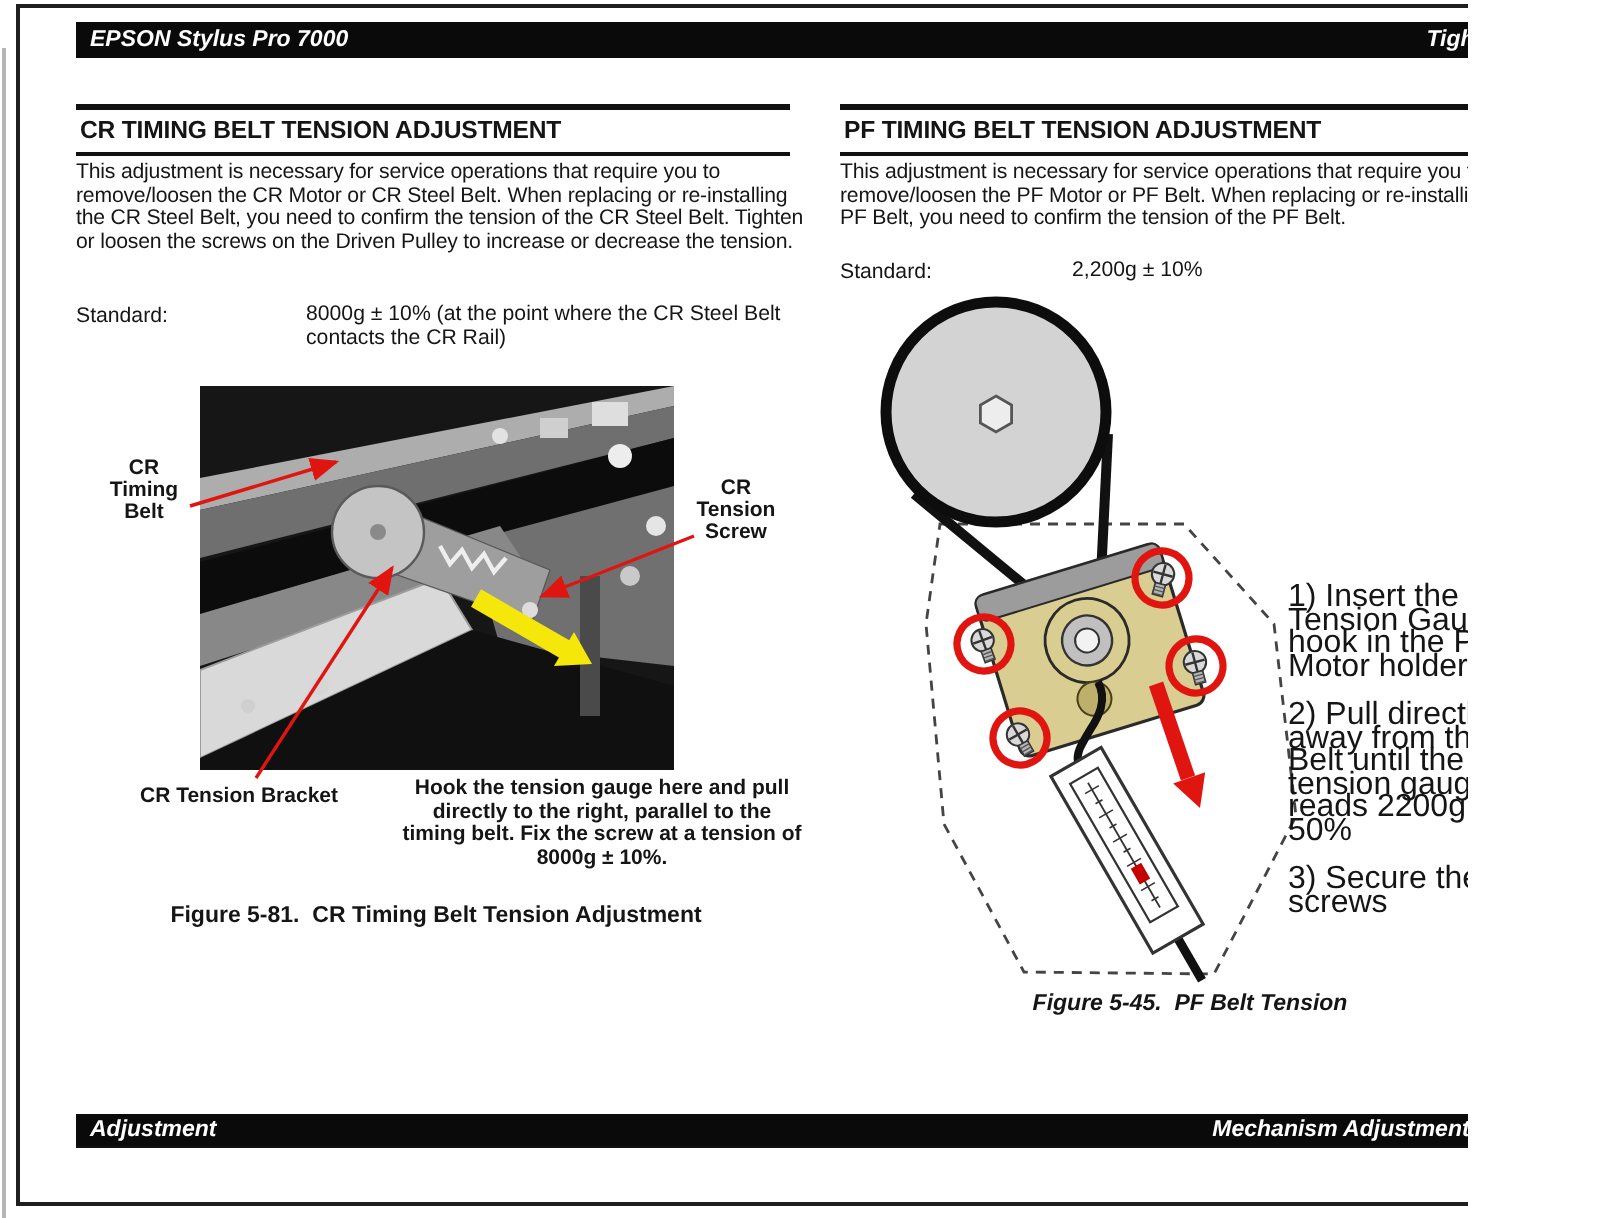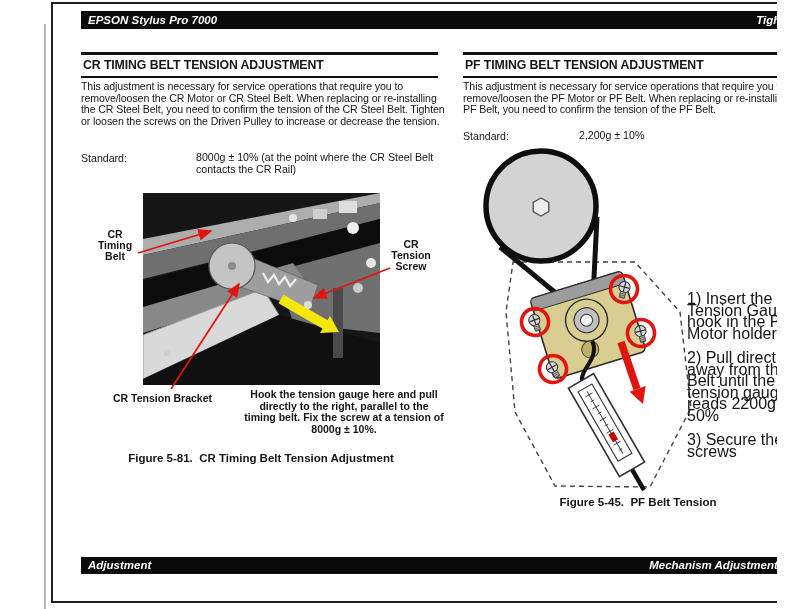--- a/index.html
+++ b/index.html
@@ -1,18 +1,18 @@
 <!DOCTYPE html>
 <html><head>
 <meta charset="utf-8">
 <style>
   * { box-sizing: border-box; margin: 0; padding: 0; }
   html,body { background:#ffffff; }
   body { font-family:"Liberation Sans", sans-serif; color:#151515; }
-  .page { position:relative; width:734px; height:609px; background:#fff; overflow:hidden;margin-left:43px; }
+  .page { position:relative; width:734px; height:609px; background:#fff; overflow:hidden; }
   .scan-edge { position:absolute; left:1px; top:24px; width:2px; height:585px; background:#b5b5b5; }
   .page-border { position:absolute; left:8px; top:2px; width:793px; height:601px; border:2px solid #1f1f1f; }
 
   .bar { position:absolute; left:38px; width:735px; background:#0a0a0a; color:#fff;
          display:flex; align-items:center; justify-content:space-between;
          font-style:italic; font-weight:bold; font-size:11.5px; padding:0 7px; }
   .bar-header { top:11px; height:18px; }
   .bar-footer { top:557px; height:16px;gap:12px; }
   .bar-footer .fcent { flex:1; text-align:right; }
   .footer-rule { position:absolute; left:38px; top:572px; width:735px; height:2px; background:#111; }
@@ -34,21 +34,21 @@
 
   .callout { position:absolute; font-weight:bold; font-size:10.5px; line-height:11px; text-align:center; z-index:2; }
   .callout.belt    { left:50px;  top:229px; width:44px; }
   .callout.screw   { left:340px; top:239px; width:56px;text-align:center; }
   .callout.bracket { left:70px;  top:393px; white-space:nowrap; }
 
   .fig-note { position:absolute; left:201px; top:389px; width:200px; text-align:center;
               font-weight:bold; font-size:10.5px; line-height:11.5px; }
   .fig-caption { position:absolute; font-weight:bold; font-size:11.5px; text-align:center; white-space:pre-wrap; }
   .cap-44 { left:38px;  top:452px; width:360px; }
-  .cap-45 { left:440px; top:496px; width:310px; }
+  .cap-45 { left:440px; top:496px; width:310px;font-style:italic; }
 
   .pf-diagram { position:absolute; left:440px; top:145px; width:230px; height:350px; z-index:1; }
   .pf-steps { position:absolute; left:644px; top:293px; width:138px; z-index:2;
               font-weight:normal; font-size:16px; line-height:11.5px; text-align:left; }
   .pf-steps .step { margin-bottom:13px; }
   .pf-steps .step:last-child { margin-bottom:0; }
 </style>
 </head>
 <body>
 

